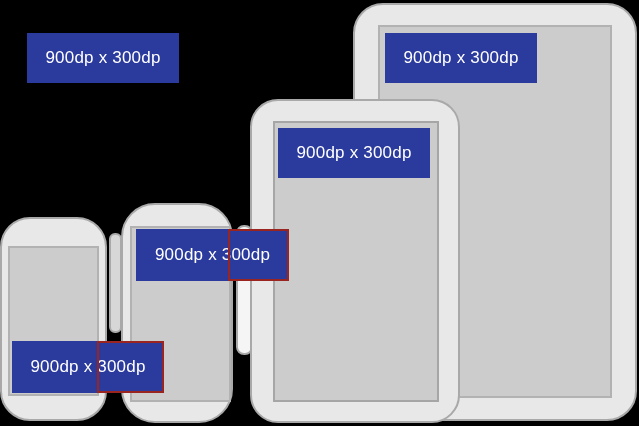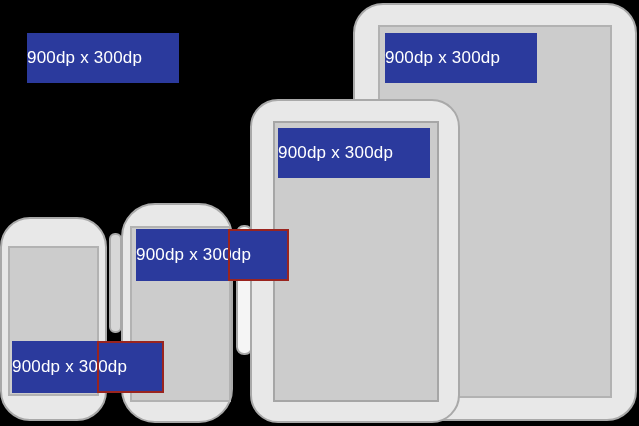--- a/index.html
+++ b/index.html
@@ -9,21 +9,21 @@
     position:relative;
     overflow:hidden;
     font-family:"Liberation Sans", sans-serif;
   }
   .abs { position:absolute; box-sizing:border-box; }
 
   
   .banner {
     background:#2B3A9D;
     color:#FFFFFF;
-    display:flex; align-items:center; justify-content:flex-start;
+    display:flex; align-items:center; justify-content:center;
     font-size:17px; letter-spacing:0.2px;
     white-space:nowrap;
   }
   
   .overflow-outline {
     position:absolute; box-sizing:border-box;
     top:0; height:100%;
     border:2px solid #9A241F;
     background:transparent;
   }

